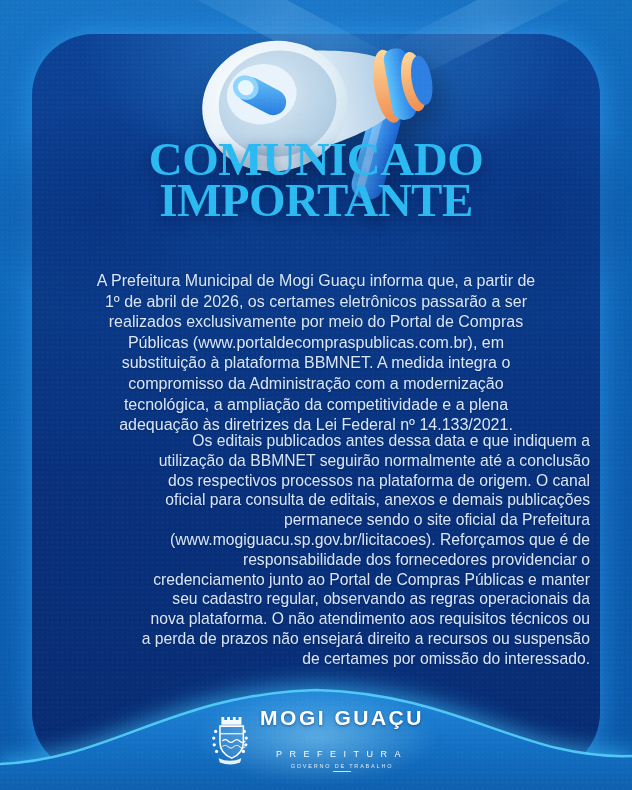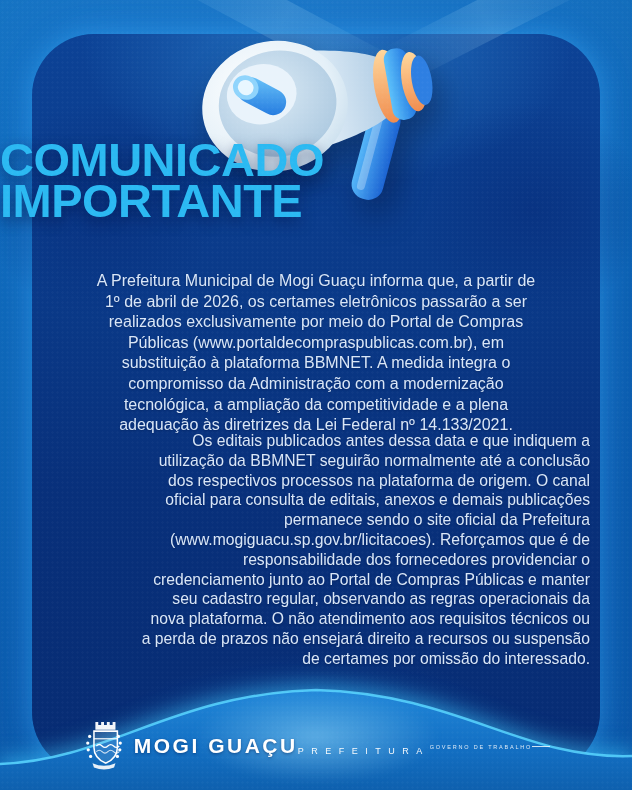--- a/index.html
+++ b/index.html
@@ -32,41 +32,41 @@
   .dune.right{right:-60px;top:60px;}
   
   .beam{position:absolute;height:42px;z-index:2;pointer-events:none;
     background:linear-gradient(90deg, rgba(190,235,255,0), rgba(190,235,255,.16) 45%, rgba(190,235,255,0));}
   .beam.r{left:392px;top:46px;width:235px;transform:rotate(-27deg);transform-origin:left center;}
   .beam.l{left:402px;top:64px;width:300px;transform:rotate(-152deg);transform-origin:left center;}
   
   .hero{position:absolute;left:160px;top:-12px;width:330px;height:245px;z-index:3;
     filter:drop-shadow(8px 16px 16px rgba(3,18,55,.45));}
   
-  .title{position:absolute;left:0;right:0;top:139px;z-index:4;
+  .title{position:absolute;left:0;right:0;top:139px;text-align:center;z-index:4;
     color:#2bb9f2;font-weight:bold;font-size:47px;line-height:41px;letter-spacing:-.5px;
-    text-shadow:0 5px 14px rgba(2,18,66,.55);}
+    text-shadow:0 5px 14px rgba(2,18,66,.55);font-family:Liberation Serif, serif;}
   
   .para{position:absolute;left:42px;right:42px;text-align:center;color:#d9e6f7;z-index:4;
     white-space:pre-line;text-shadow:0 1px 2px rgba(3,20,60,.35);}
   .para.p1{top:239px;font-size:16px;line-height:20.6px;margin-top:32px;}
   .para.p2{top:431px;font-size:15.7px;line-height:19.8px;text-align:right;}
   
   .wave{position:absolute;left:0;bottom:0;width:632px;height:132px;z-index:5;
     filter:drop-shadow(0 -5px 10px rgba(64,200,255,.55));}
   .logo-glow{position:absolute;left:146px;bottom:0;width:340px;height:118px;z-index:6;
     background:radial-gradient(50% 55% at 50% 55%, rgba(160,228,255,.50), rgba(160,228,255,0) 72%);
     filter:blur(4px);pointer-events:none;}
   
   .logo{position:absolute;left:0;right:0;bottom:18px;display:flex;justify-content:center;
     align-items:center;gap:8px;z-index:7;color:#fff;}
-  .logo .texts{display:flex;flex-direction:row;align-items:center;}
+  .logo .texts{display:flex;flex-direction:column;align-items:center;}
   .org-name{font-size:21px;font-weight:bold;letter-spacing:2.5px;line-height:21px;
     text-shadow:0 1px 3px rgba(4,30,80,.5);}
-  .org-sub{font-size:9px;letter-spacing:7.5px;margin-top:12px;opacity:.95;}
+  .org-sub{font-size:9px;letter-spacing:7.5px;margin-top:21px;opacity:.95;}
   .org-slogan{font-size:5.5px;letter-spacing:1.8px;margin-top:4px;opacity:.85;}
   .slogan-rule{width:18px;height:1px;background:rgba(255,255,255,.8);margin-top:2px;}
 </style>
 </head>
 <body>
 
 <div class="poster">
 
   <div class="card"></div>
   <div class="dune left"></div>

